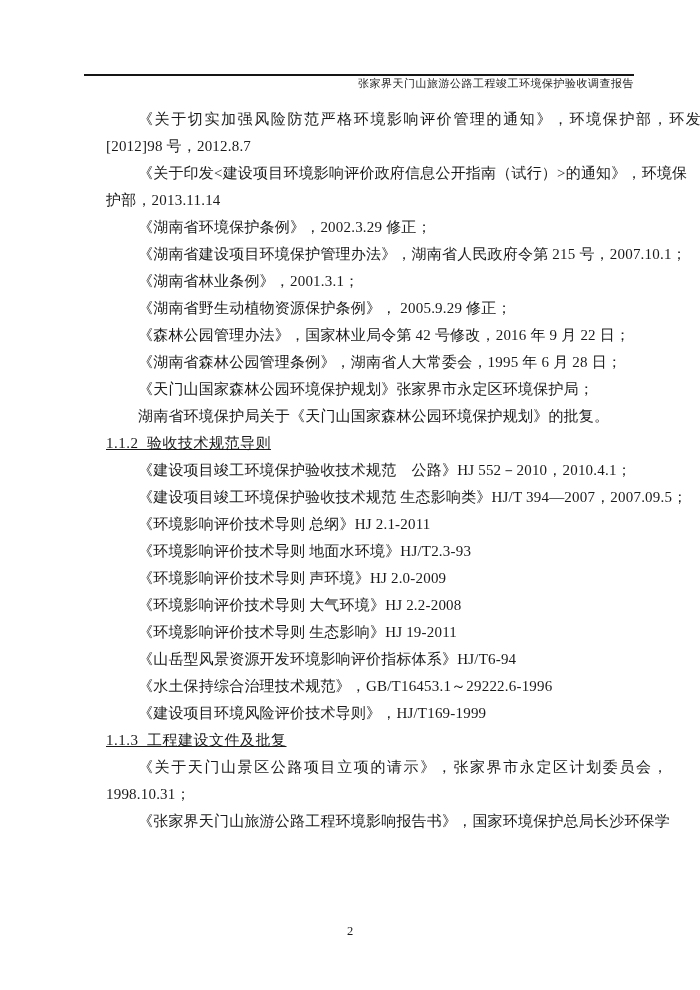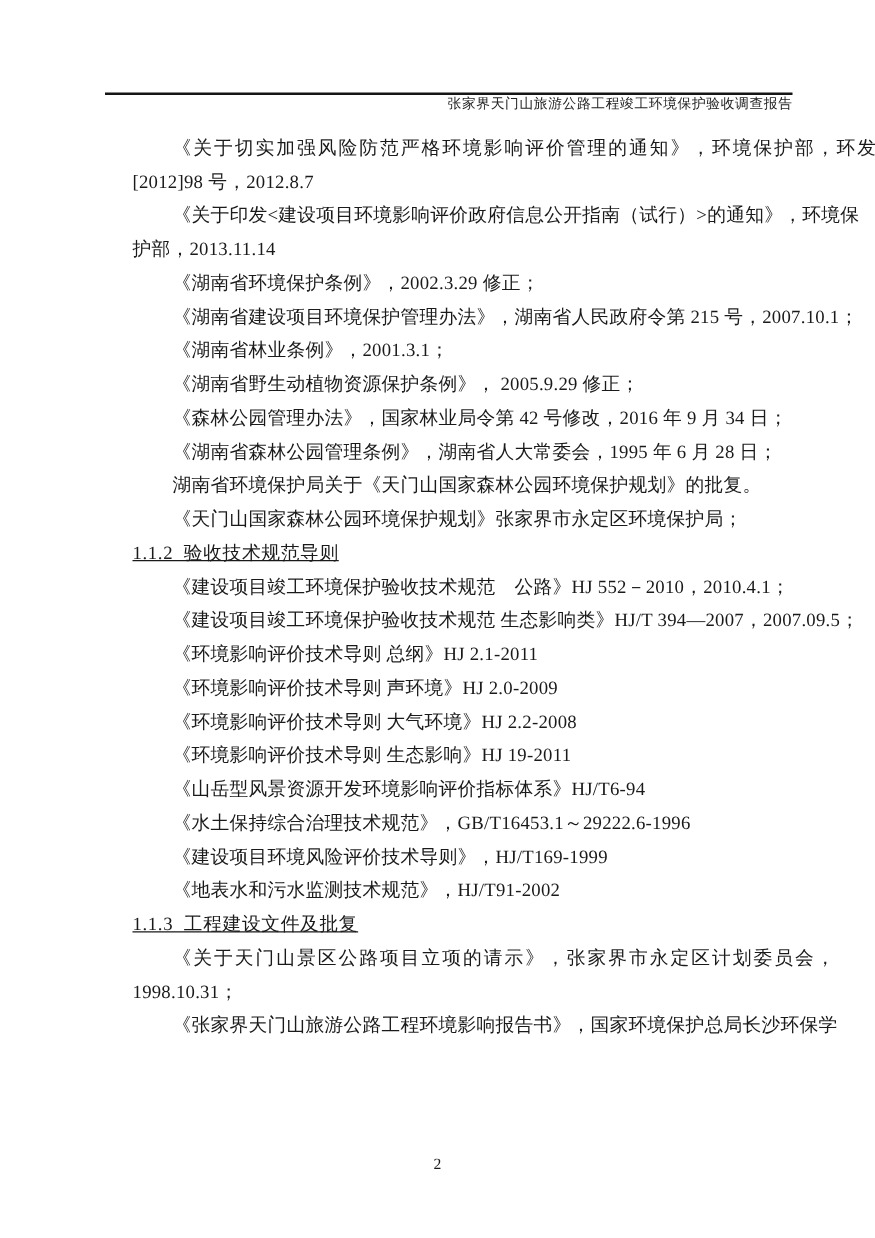--- a/index.html
+++ b/index.html
@@ -77,35 +77,35 @@
 
   <div class="doc-body">
       <div class="line indent justify">《关于切实加强风险防范严格环境影响评价管理的通知》，环境保护部，环发</div>
       <div class="line cont">[2012]98 号，2012.8.7</div>
       <div class="line indent">《关于印发&lt;建设项目环境影响评价政府信息公开指南（试行）&gt;的通知》，环境保</div>
       <div class="line cont">护部，2013.11.14</div>
       <div class="line indent">《湖南省环境保护条例》，2002.3.29 修正；</div>
       <div class="line indent">《湖南省建设项目环境保护管理办法》，湖南省人民政府令第 215 号，2007.10.1；</div>
       <div class="line indent">《湖南省林业条例》，2001.3.1；</div>
       <div class="line indent">《湖南省野生动植物资源保护条例》， 2005.9.29 修正；</div>
-      <div class="line indent">《森林公园管理办法》，国家林业局令第 42 号修改，2016 年 9 月 34 日；</div>
+      <div class="line indent">《森林公园管理办法》，国家林业局令第 42 号修改，2016 年 9 月 22 日；</div>
       <div class="line indent">《湖南省森林公园管理条例》，湖南省人大常委会，1995 年 6 月 28 日；</div>
+      <div class="line indent">《天门山国家森林公园环境保护规划》张家界市永定区环境保护局；</div>
       <div class="line indent">湖南省环境保护局关于《天门山国家森林公园环境保护规划》的批复。</div>
-      <div class="line indent">《天门山国家森林公园环境保护规划》张家界市永定区环境保护局；</div>
       <div class="line heading">1.1.2  验收技术规范导则</div>
       <div class="line indent">《建设项目竣工环境保护验收技术规范　公路》HJ 552－2010，2010.4.1；</div>
       <div class="line indent">《建设项目竣工环境保护验收技术规范 生态影响类》HJ/T 394—2007，2007.09.5；</div>
       <div class="line indent">《环境影响评价技术导则 总纲》HJ 2.1-2011</div>
+      <div class="line indent">《环境影响评价技术导则 地面水环境》HJ/T2.3-93</div>
       <div class="line indent">《环境影响评价技术导则 声环境》HJ 2.0-2009</div>
       <div class="line indent">《环境影响评价技术导则 大气环境》HJ 2.2-2008</div>
       <div class="line indent">《环境影响评价技术导则 生态影响》HJ 19-2011</div>
       <div class="line indent">《山岳型风景资源开发环境影响评价指标体系》HJ/T6-94</div>
       <div class="line indent">《水土保持综合治理技术规范》，GB/T16453.1～29222.6-1996</div>
       <div class="line indent">《建设项目环境风险评价技术导则》，HJ/T169-1999</div>
-      <div class="line indent">《地表水和污水监测技术规范》，HJ/T91-2002</div>
       <div class="line heading">1.1.3  工程建设文件及批复</div>
       <div class="line indent justify">《关于天门山景区公路项目立项的请示》，张家界市永定区计划委员会，</div>
       <div class="line cont">1998.10.31；</div>
       <div class="line indent">《张家界天门山旅游公路工程环境影响报告书》，国家环境保护总局长沙环保学</div>
     </div>
 
   <div class="page-footer">
     <span>2</span>
   </div>
 

